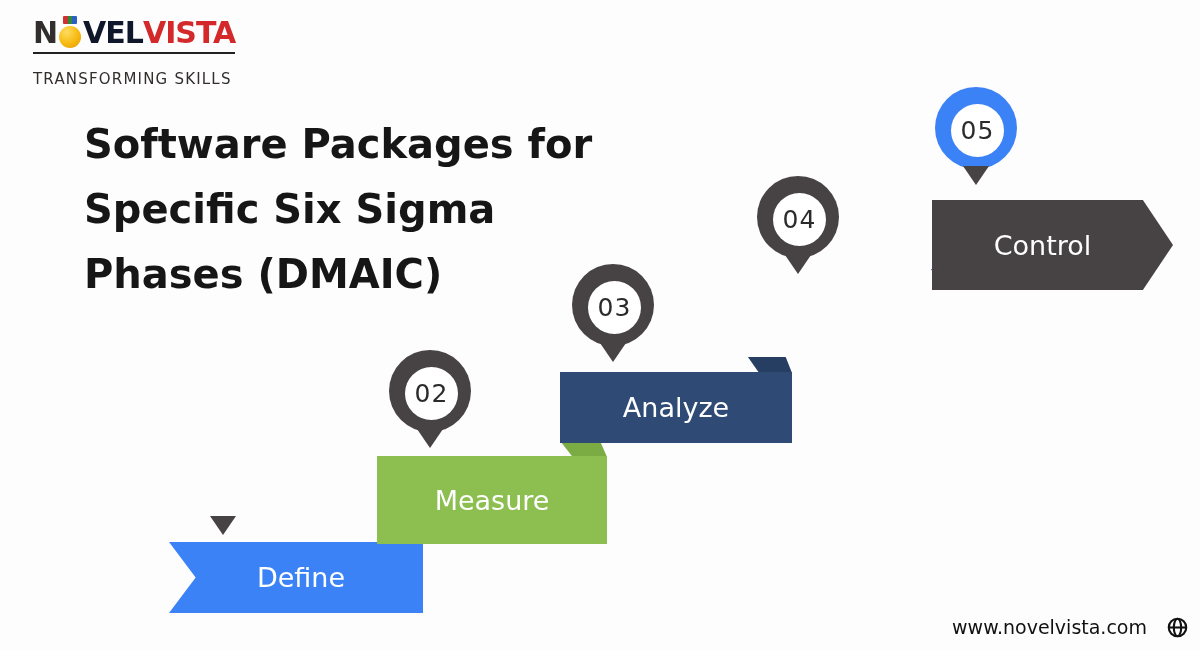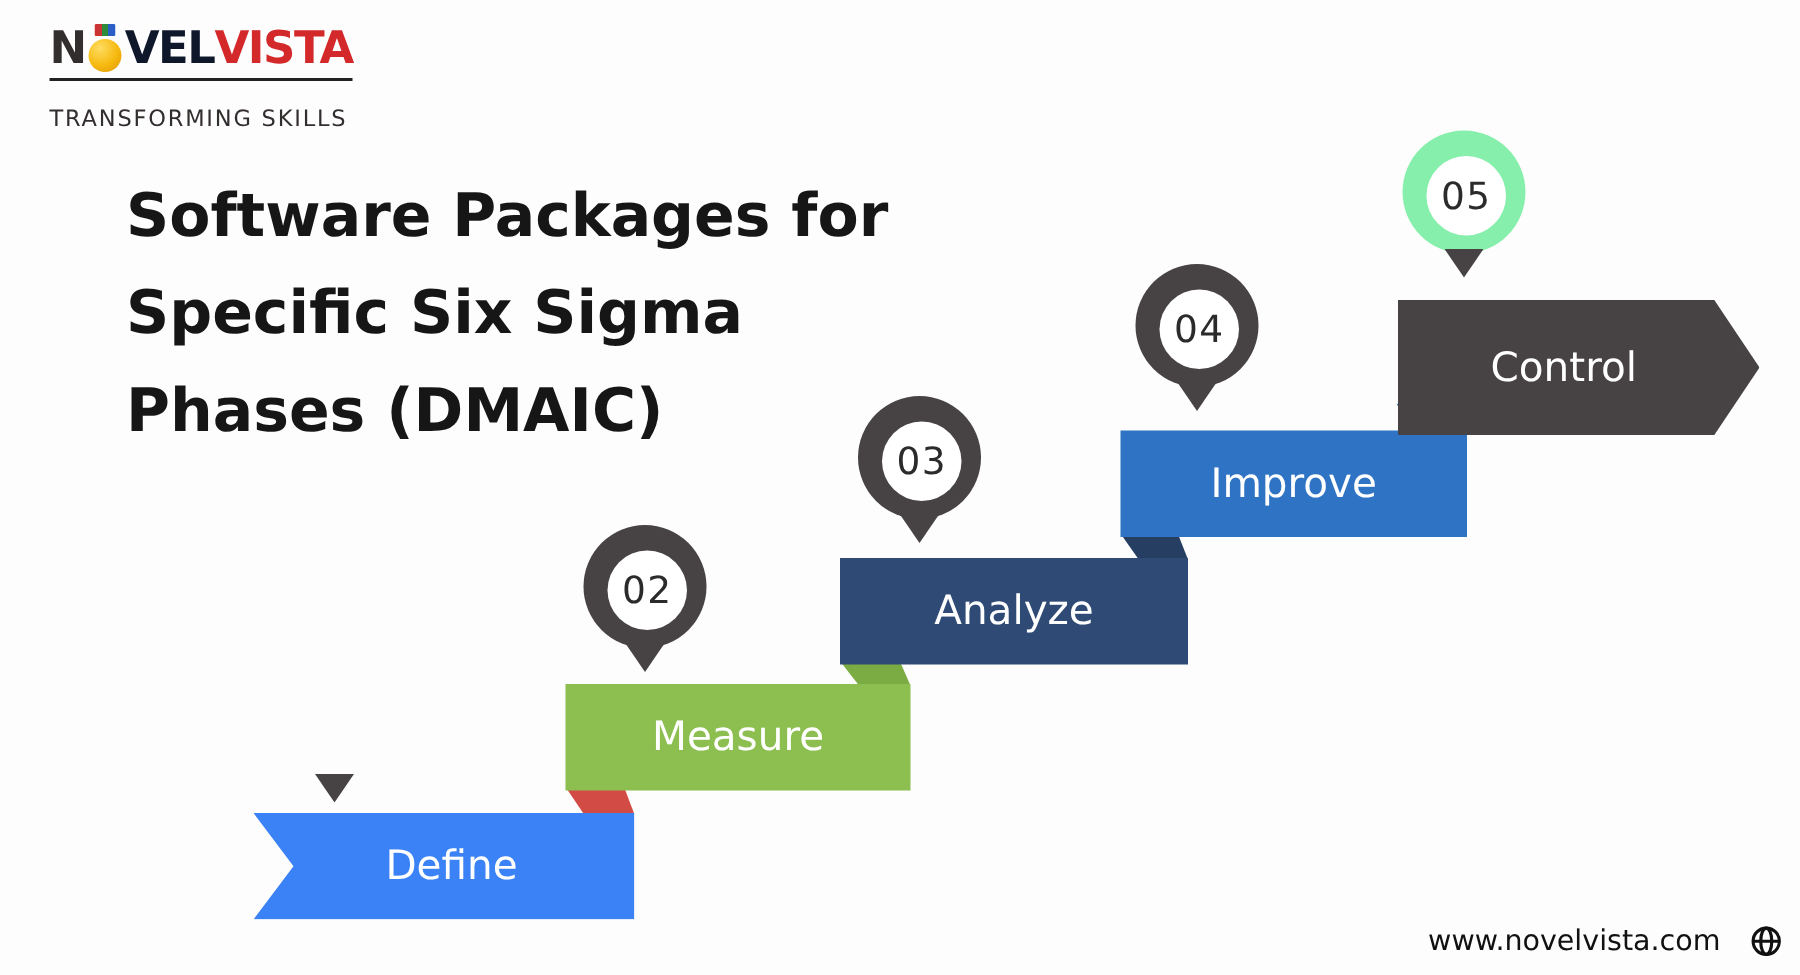--- a/index.html
+++ b/index.html
@@ -19,21 +19,21 @@
   .logo-tagline{margin-top:16px;font-size:15px;letter-spacing:1.2px;font-weight:500;}
   
   .title{position:absolute;left:84px;top:112px;font-size:40px;font-weight:700;line-height:65px;letter-spacing:0;}
   
   .step-banner{
     position:absolute;display:flex;align-items:center;justify-content:center;
     color:#fff;font-size:27px;font-weight:500;z-index:2;
   }
   .banner-0{left:169px;top:542px;width:254px;height:71px;
     clip-path:polygon(0 0,100% 0,100% 100%,0 100%,10.5% 50%);padding-left:10px;box-sizing:border-box;}
-  .banner-1{left:377px;top:456px;width:230px;height:71px;}
+  .banner-1{left:377px;top:456px;width:230px;height:88px;}
   .banner-2{left:560px;top:372px;width:232px;height:71px;}
   .banner-3{left:747px;top:287px;width:231px;height:71px;}
   .banner-4{left:932px;top:200px;width:241px;height:90px;
     clip-path:polygon(0 0,87.5% 0,100% 50%,87.5% 100%,0 100%);padding-right:20px;box-sizing:border-box;}
   .fold{position:absolute;z-index:1;clip-path:polygon(2% 0,86% 0,100% 100%,27% 100%);}
   .fold-0{left:377px;top:526px;width:46px;height:17px;}
   .fold-1{left:560px;top:442px;width:47px;height:15px;}
   .fold-2{left:747px;top:357px;width:45px;height:16px;}
   .fold-3{left:930px;top:269px;width:48px;height:19px;}
   
@@ -84,23 +84,20 @@
 
   <div class="step-banner banner-0" style="background: #3b82f6;">
     <span>Define</span>
   </div>
   <div class="step-banner banner-1" style="background: rgb(140, 190, 80);">
     <span>Measure</span>
   </div>
   <div class="step-banner banner-2" style="background: rgb(46, 74, 117);">
     <span>Analyze</span>
   </div>
-  <div class="step-banner banner-3" style="background: rgb(47, 116, 196);">
-    <span>Improve</span>
-  </div>
   <div class="step-banner banner-4" style="background: rgb(71, 66, 67);">
     <span>Control</span>
   </div>
 
   <div class="fold fold-0" style="background: rgb(210, 75, 69);"></div>
   <div class="fold fold-1" style="background: rgb(123, 172, 67);"></div>
   <div class="fold fold-2" style="background: rgb(38, 62, 98);"></div>
   <div class="fold fold-3" style="background: rgb(38, 99, 168);"></div>
 
   <div class="pin pin-0">
@@ -124,21 +121,21 @@
   </div>
   <div class="pin pin-3">
     <div class="pin-circle" style="background: rgb(71, 66, 67);">
       <div class="pin-inner">
         <span class="pin-number" style="color: rgb(43, 43, 43);">04</span>
       </div>
     </div>
     <div class="pin-tail" style="background: rgb(71, 66, 67);"></div>
   </div>
   <div class="pin pin-4">
-    <div class="pin-circle" style="background: #86efac;">
+    <div class="pin-circle" style="background: #3b82f6;">
       <div class="pin-inner">
         <span class="pin-number" style="color: rgb(43, 43, 43);">05</span>
       </div>
     </div>
     <div class="pin-tail" style="background: rgb(71, 66, 67);"></div>
   </div>
 
   <div class="footer" style="color: rgb(17, 17, 17);">
     <span>www.novelvista.com</span>
     <svg class="globe-icon" width="21" height="21" viewBox="0 0 24 24">

